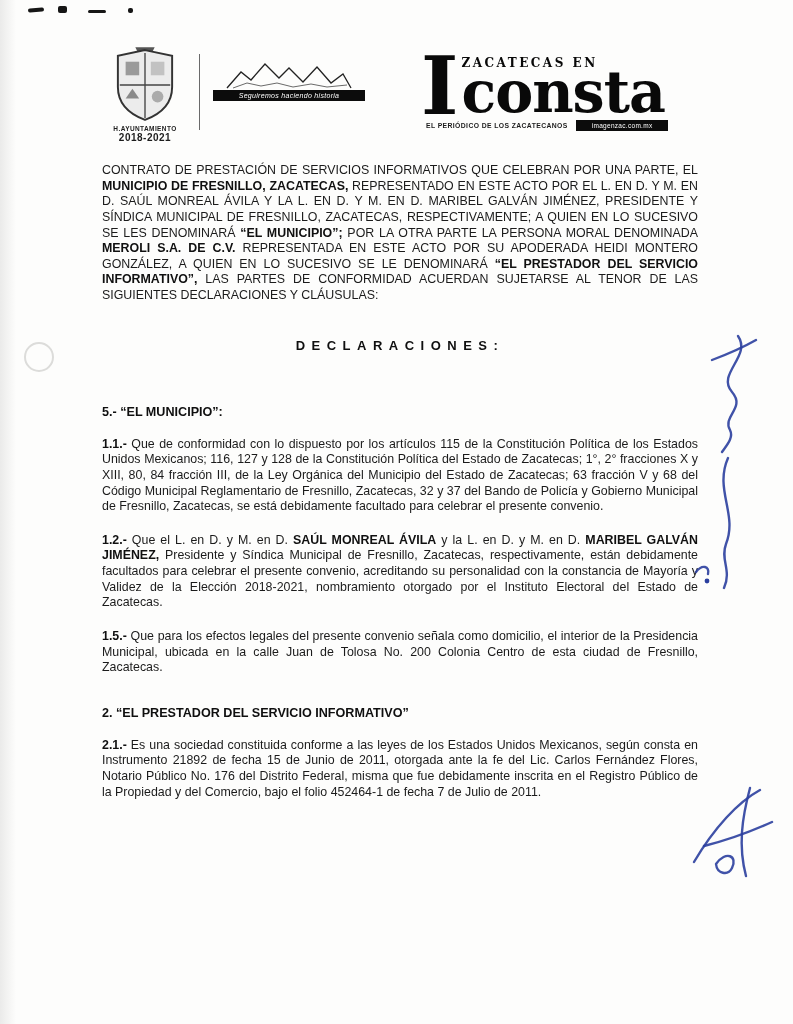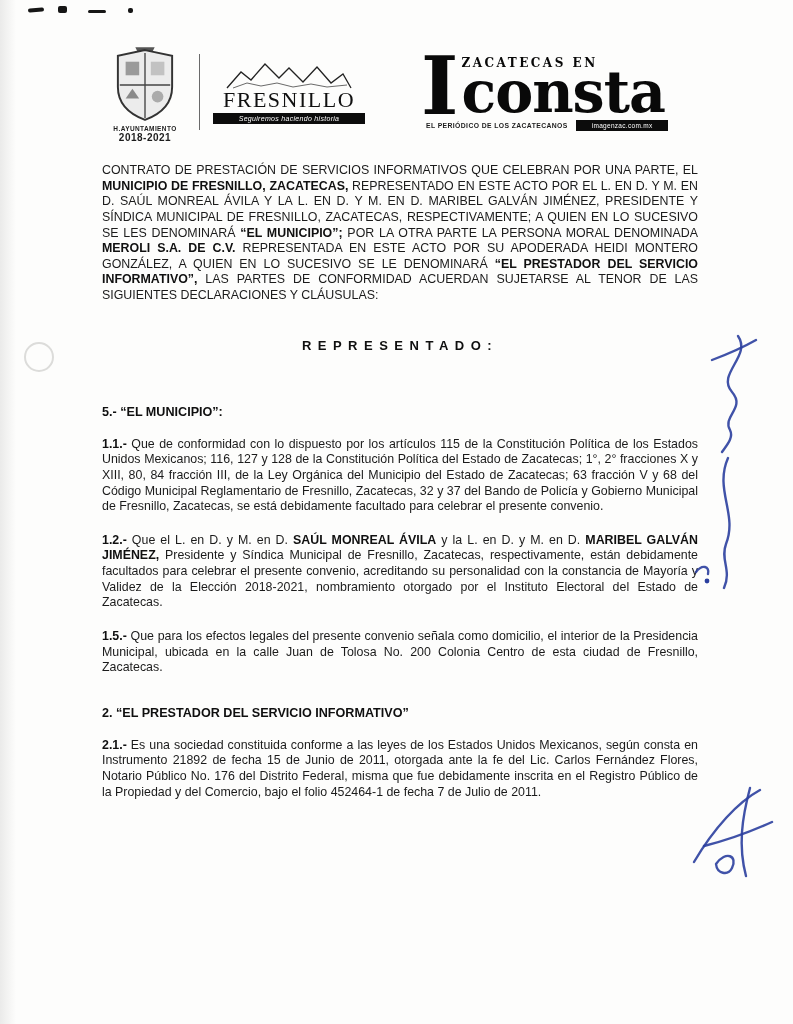--- a/index.html
+++ b/index.html
@@ -77,21 +77,20 @@
       <div class="crest-l2">2018-2021</div>
     </div>
 
     <div class="vdiv"></div>
 
     <div class="fresnillo">
       <svg class="mountains" width="128" height="32" viewBox="0 0 128 32">
         <path d="M2 30 L16 14 L26 22 L40 6 L54 20 L64 10 L78 24 L92 9 L106 25 L118 16 L126 30" fill="none" stroke="#222" stroke-width="1.3"></path>
         <path d="M8 30 L22 25 L36 28 L52 25 L68 29 L86 26 L102 29 L122 27" fill="none" stroke="#444" stroke-width="0.8"></path>
       </svg>
-      <div class="fres-name">FRESNILLO</div>
       <div class="fres-tag">Seguiremos haciendo historia</div>
     </div>
 
     <div class="imagen">
       <div class="imagen-row">
         <span class="imagen-I">I</span>
         <span class="imagen-col">
           <span class="imagen-kicker">ZACATECAS EN</span>
           <span class="imagen-rest">consta</span>
         </span>
@@ -100,21 +99,21 @@
         <span class="imagen-subtitle">EL PERIÓDICO DE LOS ZACATECANOS</span>
         <span class="imagen-web">imagenzac.com.mx</span>
       </div>
     </div>
 
   </header>
 
   <main>
     <p class="para" style="margin-bottom:0;"><span>CONTRATO DE PRESTACIÓN DE SERVICIOS INFORMATIVOS QUE CELEBRAN POR UNA PARTE, EL </span><span class="b">MUNICIPIO DE FRESNILLO, ZACATECAS,</span><span> REPRESENTADO EN ESTE ACTO POR EL L. EN D. Y M. EN D. SAÚL MONREAL ÁVILA Y LA L. EN D. Y M. EN D. MARIBEL GALVÁN JIMÉNEZ, PRESIDENTE Y SÍNDICA MUNICIPAL DE FRESNILLO, ZACATECAS, RESPECTIVAMENTE; A QUIEN EN LO SUCESIVO SE LES DENOMINARÁ </span><span class="b">“EL MUNICIPIO”;</span><span> POR LA OTRA PARTE LA PERSONA MORAL DENOMINADA </span><span class="b">MEROLI S.A. DE C.V.</span><span> REPRESENTADA EN ESTE ACTO POR SU APODERADA HEIDI MONTERO GONZÁLEZ, A QUIEN EN LO SUCESIVO SE LE DENOMINARÁ </span><span class="b">“EL PRESTADOR DEL SERVICIO INFORMATIVO”,</span><span> LAS PARTES DE CONFORMIDAD ACUERDAN SUJETARSE AL TENOR DE LAS SIGUIENTES DECLARACIONES Y CLÁUSULAS:</span></p>
 
-    <h2 class="decl">REPRESENTADO:</h2>
+    <h2 class="decl">DECLARACIONES:</h2>
 
     <h3 class="sec">5.- “EL MUNICIPIO”:</h3>
 
     <p class="para"><span class="b">1.1.-</span><span> Que de conformidad con lo dispuesto por los artículos 115 de la Constitución Política de los Estados Unidos Mexicanos; 116, 127 y 128 de la Constitución Política del Estado de Zacatecas; 1°, 2° fracciones X y XIII, 80, 84 fracción III, de la Ley Orgánica del Municipio del Estado de Zacatecas; 63 fracción V y 68 del Código Municipal Reglamentario de Fresnillo, Zacatecas, 32 y 37 del Bando de Policía y Gobierno Municipal de Fresnillo, Zacatecas, se está debidamente facultado para celebrar el presente convenio.</span></p>
     <p class="para"><span class="b">1.2.-</span><span> Que el L. en D. y M. en D. </span><span class="b">SAÚL MONREAL ÁVILA</span><span> y la L. en D. y M. en D. </span><span class="b">MARIBEL GALVÁN JIMÉNEZ,</span><span> Presidente y Síndica Municipal de Fresnillo, Zacatecas, respectivamente, están debidamente facultados para celebrar el presente convenio, acreditando su personalidad con la constancia de Mayoría y Validez de la Elección 2018-2021, nombramiento otorgado por el Instituto Electoral del Estado de Zacatecas.</span></p>
     <p class="para"><span class="b">1.5.-</span><span> Que para los efectos legales del presente convenio señala como domicilio, el interior de la Presidencia Municipal, ubicada en la calle Juan de Tolosa No. 200 Colonia Centro de esta ciudad de Fresnillo, Zacatecas.</span></p>
 
     <h3 class="sec">2. “EL PRESTADOR DEL SERVICIO INFORMATIVO”</h3>
 
     <p class="para"><span class="b">2.1.-</span><span> Es una sociedad constituida conforme a las leyes de los Estados Unidos Mexicanos, según consta en Instrumento 21892 de fecha 15 de Junio de 2011, otorgada ante la fe del Lic. Carlos Fernández Flores, Notario Público No. 176 del Distrito Federal, misma que fue debidamente inscrita en el Registro Público de la Propiedad y del Comercio, bajo el folio 452464-1 de fecha 7 de Julio de 2011.</span></p>

